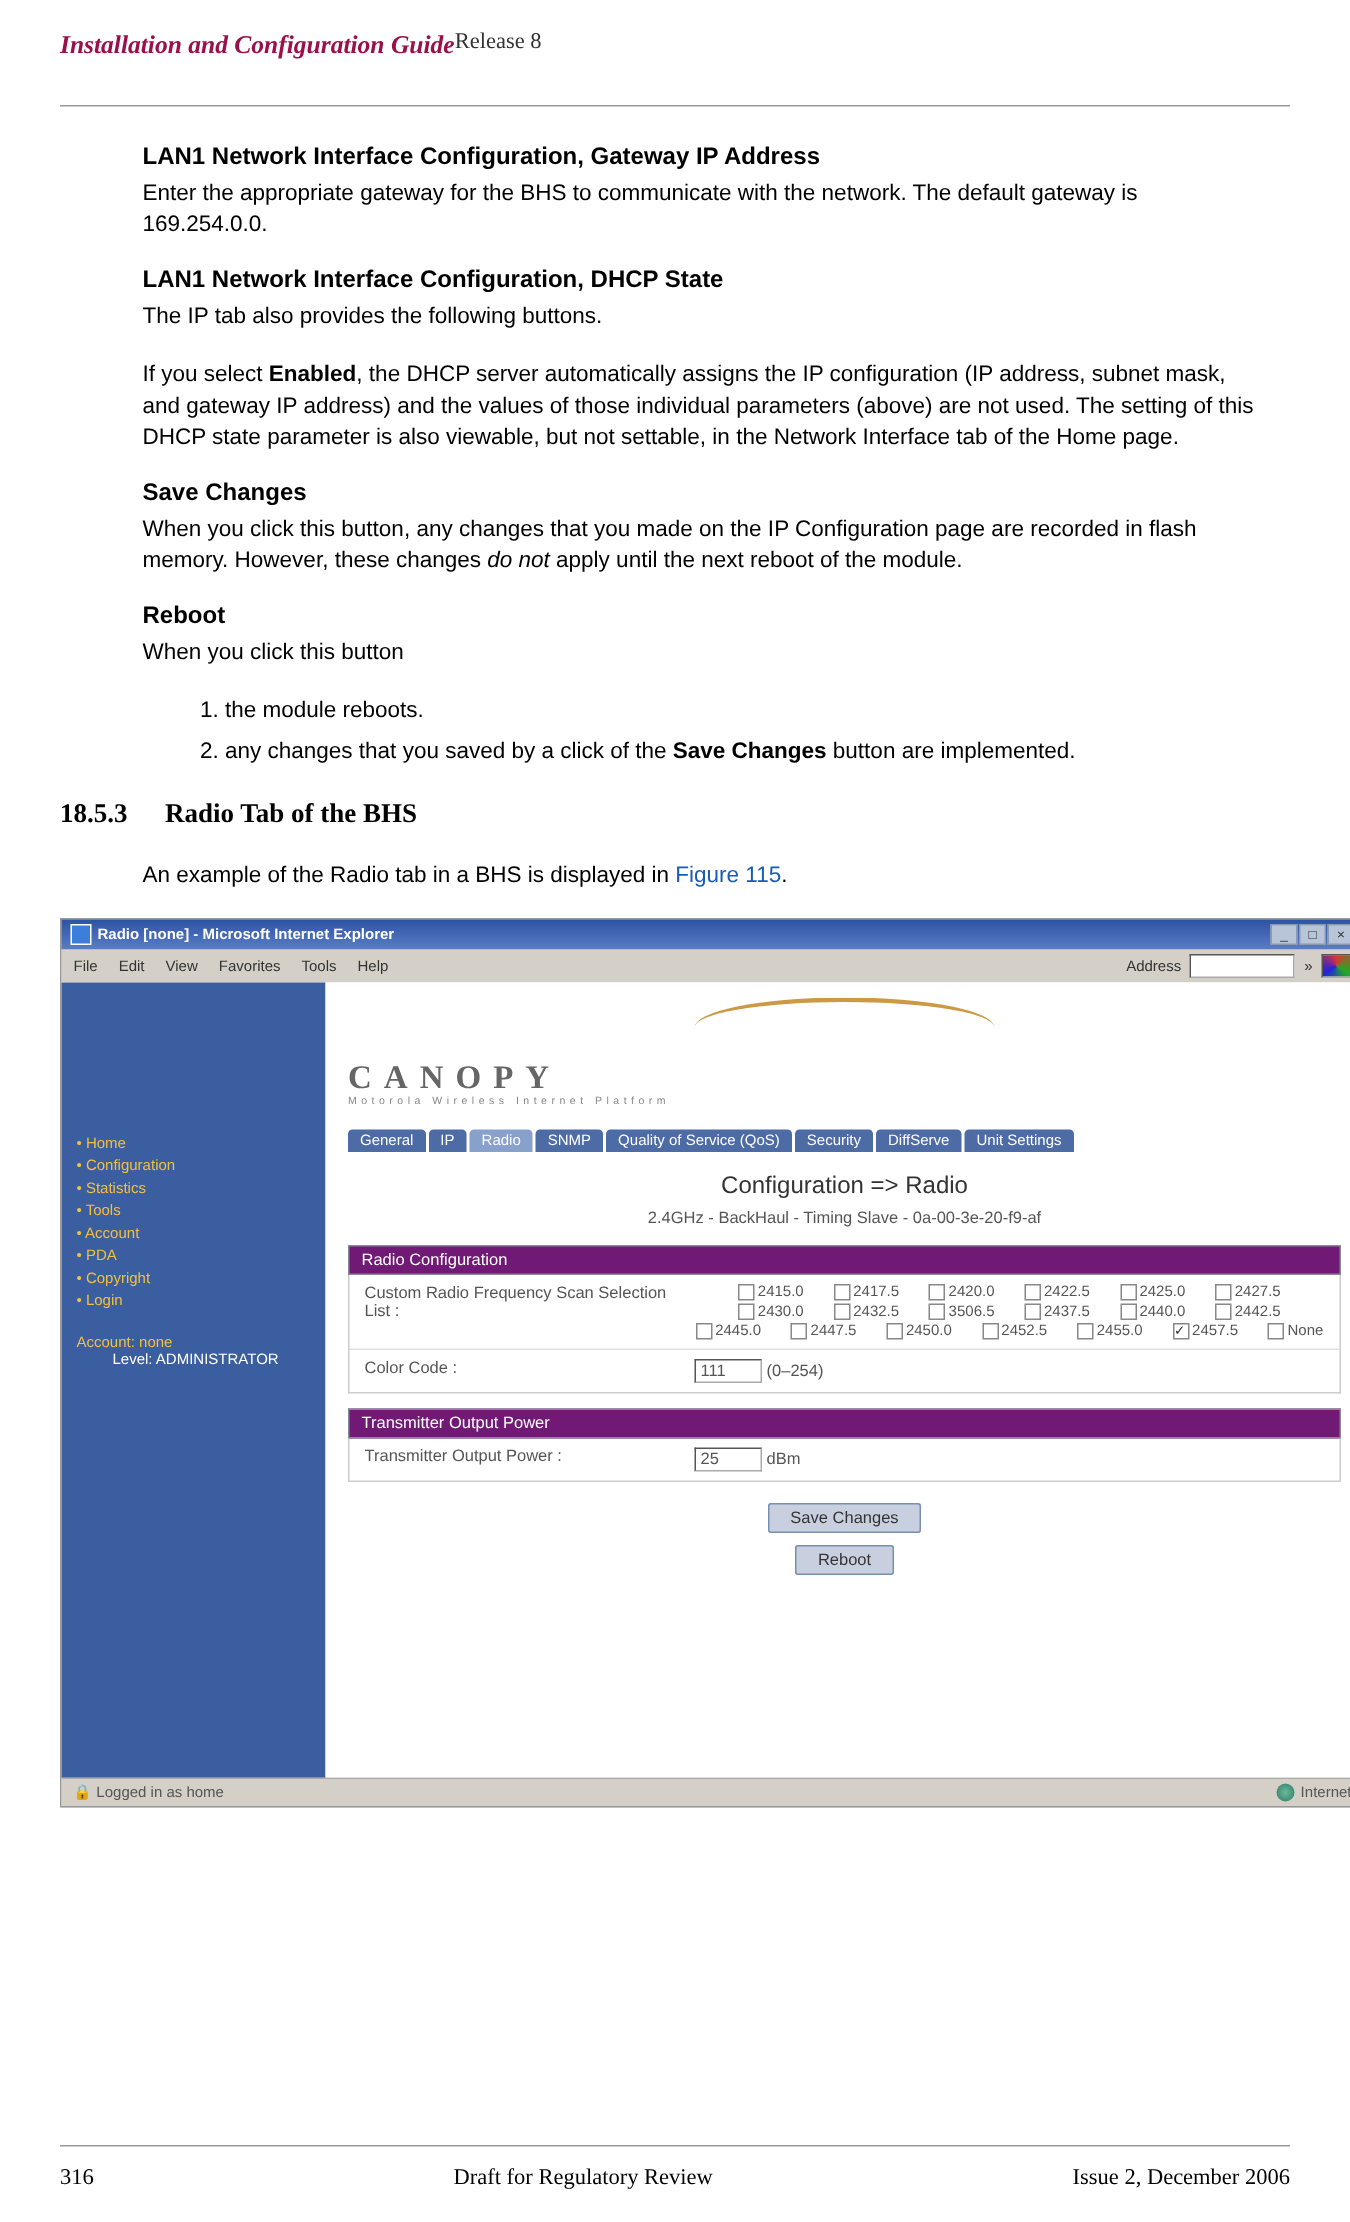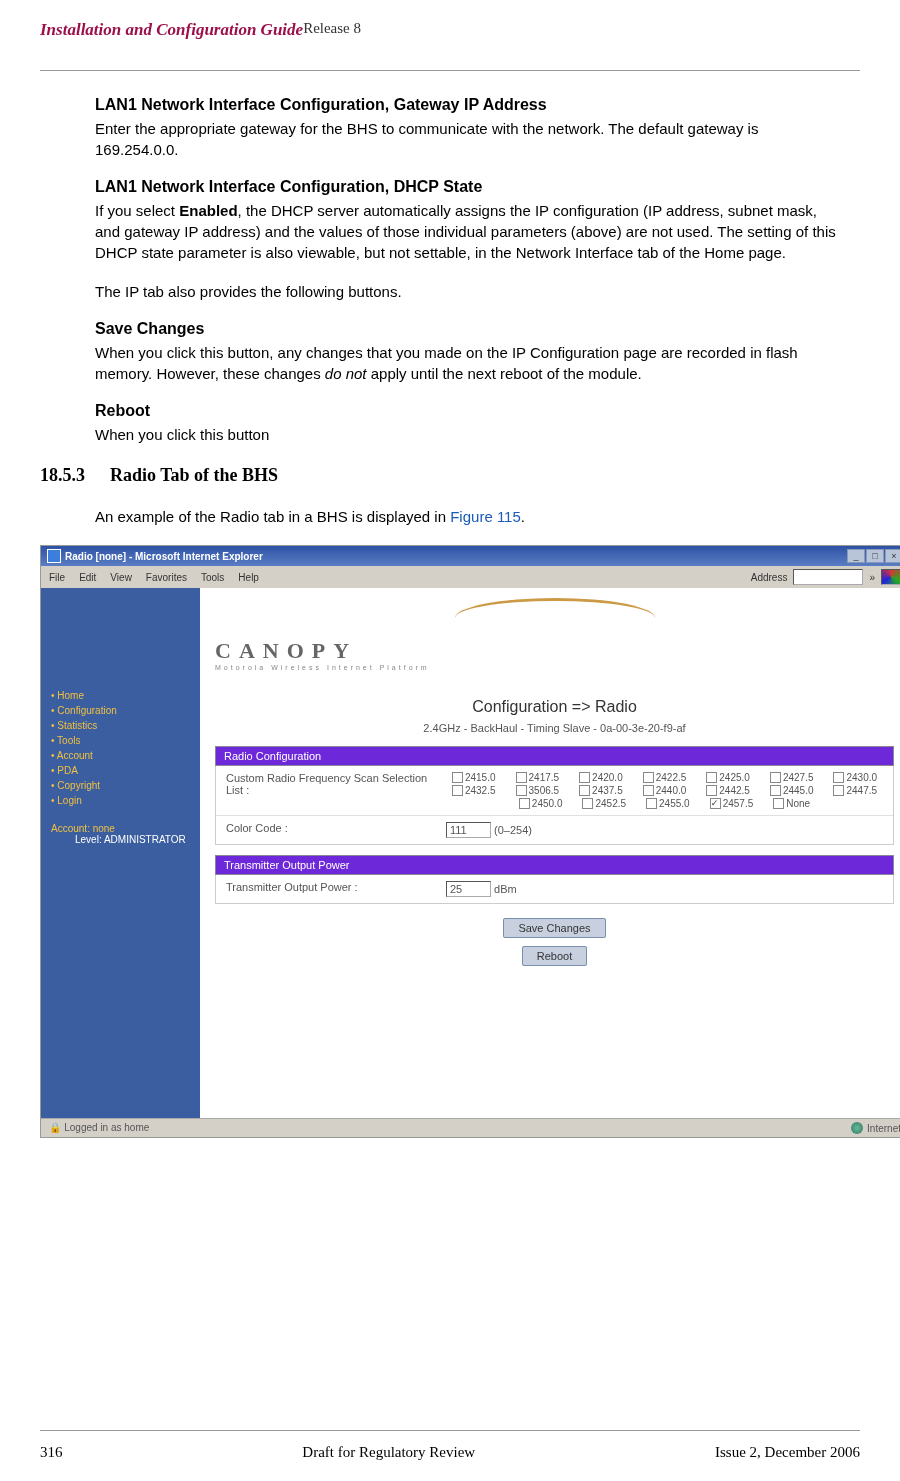--- a/index.html
+++ b/index.html
@@ -112,21 +112,21 @@
       border: 1px inset #aaa; background: #fff; width: 70px; height: 16px;
     }
     .ie-logo {
       width: 20px; height: 16px; background: conic-gradient(#d33, #2a2, #22d, #d33);
       display: inline-block; border: 1px inset #aaa;
     }
     .ie-page {
       background: #fff; display: flex; min-height: 530px;
     }
     .ie-sidebar {
-      width: 159px; background: #3b5ea0; color: #fff; padding: 100px 10px 10px;
+      width: 176px; background: #3b5ea0; color: #fff; padding: 100px 10px 10px;
       font-size: 10px;
     }
     .ie-sidebar ul { list-style: none; }
     .ie-sidebar li { 
       padding: 2px 0; color: #f0c040;
     }
     .ie-sidebar li::before { content: "• "; color: #f0c040; }
     .sb-acct { color: #f0c040; margin-top: 15px; }
     .sb-level { color: #fff; padding-left: 24px; }
     .ie-main {
@@ -158,21 +158,21 @@
       background: #88a0cc;
     }
     .config-title {
       text-align: center; font-size: 16px; padding: 12px 0 6px;
       font-family: Arial; color: #333;
     }
     .config-sub {
       text-align: center; font-size: 11px; color: #555; margin-bottom: 12px;
     }
     .panel-header {
-      background: #6d28d9; color: #fff; padding: 3px 8px; font-size: 11px;
+      background: #701a75; color: #fff; padding: 3px 8px; font-size: 11px;
       border: 1px solid #889;
     }
     .panel-body {
       border: 1px solid #ccc; border-top: none; margin-bottom: 10px;
     }
     .panel-row {
       display: flex; padding: 6px 10px; font-size: 11px; color: #555;
       border-bottom: 1px solid #e0e0e0;
     }
     .panel-row:last-child { border-bottom: none; }
@@ -229,33 +229,37 @@
   <div class="header-left">Installation and Configuration Guide</div>
   <div class="header-right">Release 8</div>
 </div>
 <hr class="hr-line">
 
 <div class="content-left">
   <div class="section-heading">LAN1 Network Interface Configuration, Gateway IP Address</div>
   <div class="section-text">Enter the appropriate gateway for the BHS to communicate with the network. The default gateway is 169.254.0.0.</div>
 
   <div class="section-heading">LAN1 Network Interface Configuration, DHCP State</div>
+  <div class="section-text">The IP tab also provides the following buttons.</div>
+
   <div class="section-text">
     <span>If you select </span><b>Enabled</b><span>, the DHCP server automatically assigns the IP configuration (IP address, subnet mask, and gateway IP address) and the values of those individual parameters (above) are not used. The setting of this DHCP state parameter is also viewable, but not settable, in the Network Interface tab of the Home page.</span>
   </div>
-
-  <div class="section-text">The IP tab also provides the following buttons.</div>
 
   <div class="section-heading">Save Changes</div>
   <div class="section-text">
     <span>When you click this button, any changes that you made on the IP Configuration page are recorded in flash memory. However, these changes </span><em>do not</em><span> apply until the next reboot of the module.</span>
   </div>
 
   <div class="section-heading">Reboot</div>
   <div class="section-text">When you click this button</div>
+  <ol class="ol-list">
+    <li>the module reboots.</li>
+    <li>any changes that you saved by a click of the <b>Save Changes</b> button are implemented.</li>
+  </ol>
 
   <div class="section-number-row">
     <div class="section-number">18.5.3</div>
     <div class="section-title">Radio Tab of the BHS</div>
   </div>
   <div class="section-text">
     <span>An example of the Radio tab in a BHS is displayed in </span><span class="fig-link">Figure 115</span><span>.</span>
   </div>
 </div>
 
@@ -301,20 +305,30 @@
       </ul>
       <div class="sb-acct">Account: none</div>
       <div class="sb-level">Level: ADMINISTRATOR</div>
     </div>
     <div class="ie-main">
       <div class="canopy-logo">
         <div class="canopy-arc"></div>
         <div class="canopy-text">CANOPY</div>
         <div class="canopy-sub">Motorola Wireless Internet Platform</div>
       </div>
+      <div class="tab-row">
+        <div class="tab">General</div>
+        <div class="tab">IP</div>
+        <div class="tab active">Radio</div>
+        <div class="tab">SNMP</div>
+        <div class="tab">Quality of Service (QoS)</div>
+        <div class="tab">Security</div>
+        <div class="tab">DiffServe</div>
+        <div class="tab">Unit Settings</div>
+      </div>
       <div class="config-title">Configuration =&gt; Radio</div>
       <div class="config-sub">2.4GHz - BackHaul - Timing Slave - 0a-00-3e-20-f9-af</div>
 
       <div class="panel-header">Radio Configuration</div>
       <div class="panel-body">
         <div class="panel-row">
           <div class="panel-label">Custom Radio Frequency Scan Selection List :</div>
           <div class="panel-value freq-checks" id="freq-container">
               <span>
                 <span class="cb"></span>

